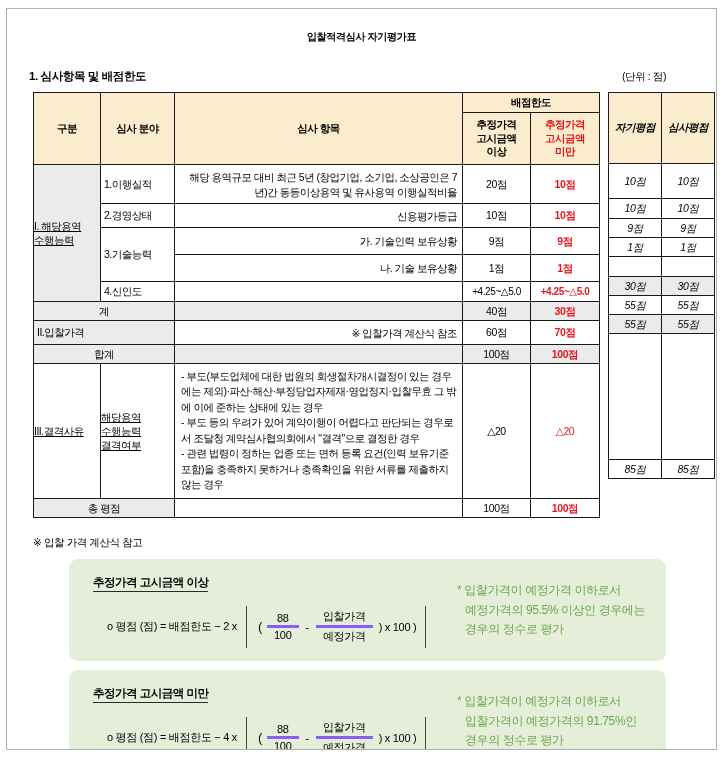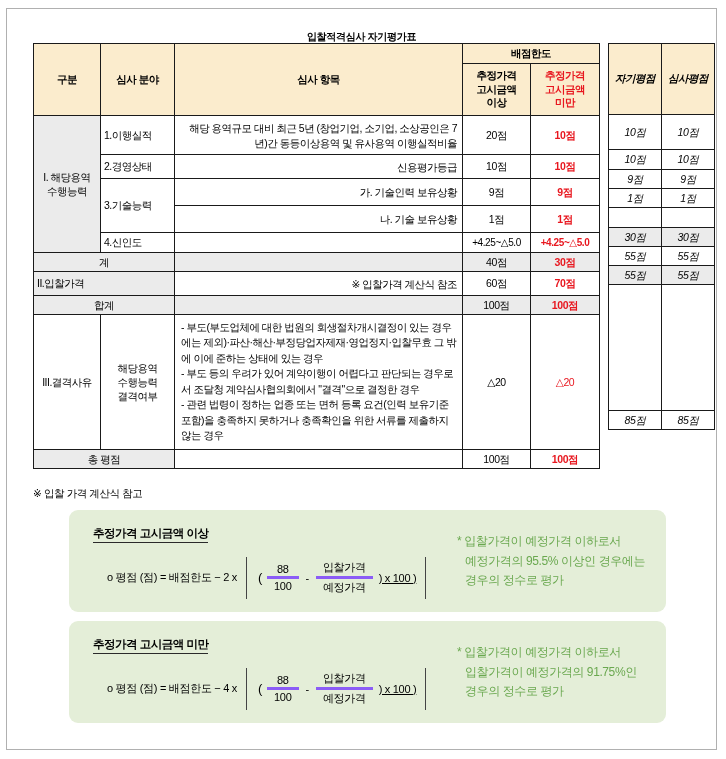--- a/index.html
+++ b/index.html
@@ -85,22 +85,23 @@
 
   thead th {
     background: #fbeccd;
     font-weight: bold;
     letter-spacing: -0.5px;
     line-height: 1.3;
   }
   .hdr-red { color: #e8171f; }
 
   td.label-cell {
-    text-align: center;
-    letter-spacing: -0.5px;
+    text-align: left;
+    letter-spacing: -0.5px;
+    text-decoration: underline;
   }
   td.field-cell {
     text-align: left;
     padding-left: 3px;
     letter-spacing: -0.5px;
   }
   td.item-cell {
     text-align: right;
     padding: 5px 5px 3px 6px;
     letter-spacing: -0.5px;
@@ -178,21 +179,21 @@
     display: inline-flex;
     flex-direction: column;
     align-items: center;
     text-align: center;
     margin: 0 3px;
     vertical-align: middle;
   }
   .frac .top { padding: 0 7px 1px 7px; }
   .frac .bot { border-top: 3px solid #8b5cf6; padding: 1px 7px 0 7px; }
   .minus { padding: 0 4px; }
-  .x100 { white-space: nowrap; padding-left: 3px; text-decoration: underline; }
+  .x100 { white-space: nowrap; padding-left: 3px; }
 
   .fbox-right {
     flex: 1;
     color: #6aa84f;
     font-size: 12px;
     letter-spacing: -0.4px;
     line-height: 1.65;
     padding-top: 2px;
     margin-top: 7px;
   }
@@ -200,20 +201,24 @@
   .fbox-right .ln.first { padding-left: 0; }
   .fbox-right .star { color: #6aa84f; }
 </style>
 </head>
 <body>
 
 <div class="page">
 
   <div class="doc-title">입찰적격심사 자기평가표</div>
 
+  <div class="sec-row">
+    <span class="sec-title">1. 심사항목 및 배점한도</span>
+    <span class="sec-unit">(단위 : 점)</span>
+  </div>
 
   <div class="table-wrap">
 
     <table class="t-left">
       <colgroup>
         <col style="width:67px">
         <col style="width:74px">
         <col style="width:288px">
         <col style="width:68px">
         <col style="width:69px">

